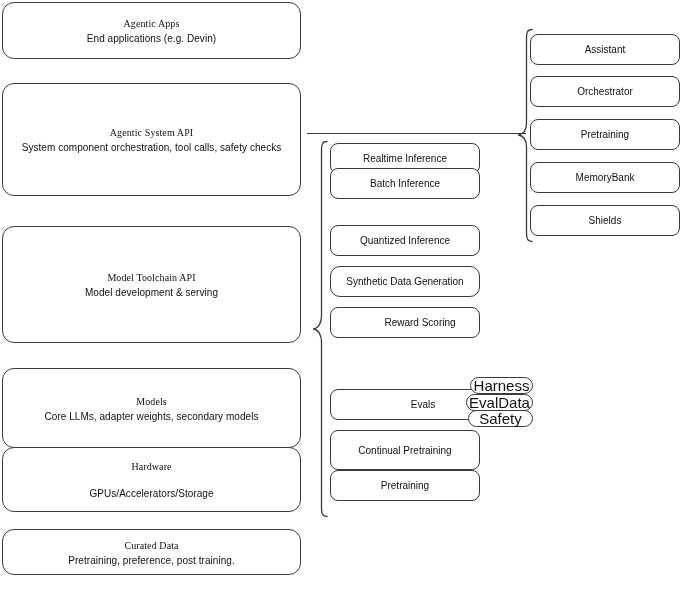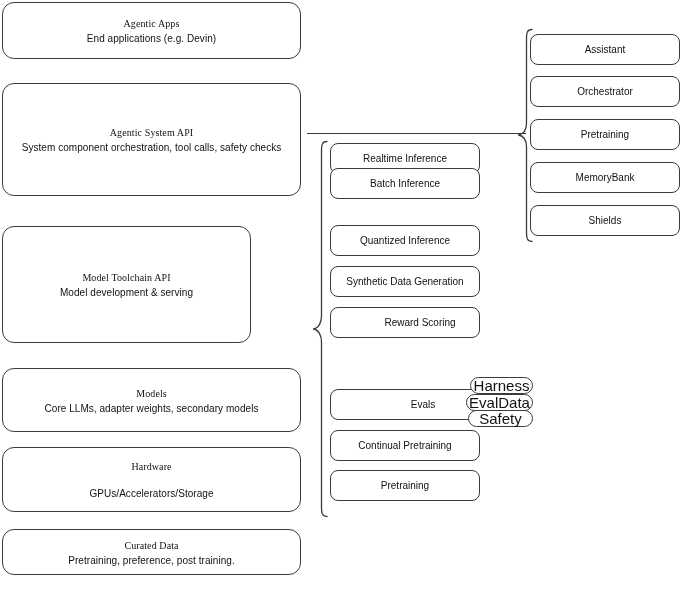--- a/index.html
+++ b/index.html
@@ -109,26 +109,26 @@
   <div class="layer-box" style="left:2px; top:2px; width:299px; height:57px;">
     <div class="layer-title">Agentic Apps</div>
     <div class="layer-sub">End applications (e.g. Devin)</div>
   </div>
 
   <div class="layer-box" style="left:2px; top:83px; width:299px; height:113px;">
     <div class="layer-title">Agentic System API</div>
     <div class="layer-sub">System component orchestration, tool calls, safety checks</div>
   </div>
 
-  <div class="layer-box" style="left:2px; top:226px; width:249px; height:117px;">
+  <div class="layer-box" style="left:2px; top:226px; width:299px; height:117px;">
     <div class="layer-title">Model Toolchain API</div>
     <div class="layer-sub">Model development &amp; serving</div>
   </div>
 
-  <div class="layer-box" style="left:2px; top:368px; width:299px; height:64px;text-align:center;">
+  <div class="layer-box" style="left:2px; top:368px; width:299px; height:80px;text-align:center;">
     <div class="layer-title">Models</div>
     <div class="layer-sub">Core LLMs, adapter weights, secondary models</div>
   </div>
 
   <div class="layer-box" style="left:2px; top:447px; width:299px; height:65px;gap:12px;">
     <div class="layer-title">Hardware</div>
     <div class="layer-sub">GPUs/Accelerators/Storage</div>
   </div>
 
   <div class="layer-box" style="left:2px; top:529px; width:299px; height:46px;">
@@ -152,30 +152,30 @@
 
   <div class="node-box" style="left:330px; top:143px; width:150px; height:31px;">
     <span>Realtime Inference</span>
   </div>
   <div class="node-box" style="left:330px; top:168px; width:150px; height:31px;">
     <span>Batch Inference</span>
   </div>
   <div class="node-box" style="left:330px; top:225px; width:150px; height:31px;">
     <span>Quantized Inference</span>
   </div>
-  <div class="node-box" style="left:330px; top:266px; width:150px; height:31px;">
+  <div class="node-box" style="left:330px; top:266px; width:150px; height:31px;border-radius:10px;">
     <span>Synthetic Data Generation</span>
   </div>
   <div class="node-box" style="left:330px; top:307px; width:150px; height:31px;padding-left:30px;">
     <span>Reward Scoring</span>
   </div>
   <div class="node-box" style="left:330px; top:389px; width:150px; height:31px;padding-left:36px;">
     <span>Evals</span>
   </div>
-  <div class="node-box" style="left:330px; top:430px; width:150px; height:31px;">
+  <div class="node-box" style="left:330px; top:430px; width:150px; height:40px;">
     <span>Continual Pretraining</span>
   </div>
   <div class="node-box" style="left:330px; top:470px; width:150px; height:31px;">
     <span>Pretraining</span>
   </div>
 
   <div class="pill" style="left:470px; top:377px; width:63px; height:17px;">
     <span>Harness</span>
   </div>
   <div class="pill" style="left:466px; top:394px; width:67px; height:17px;">

